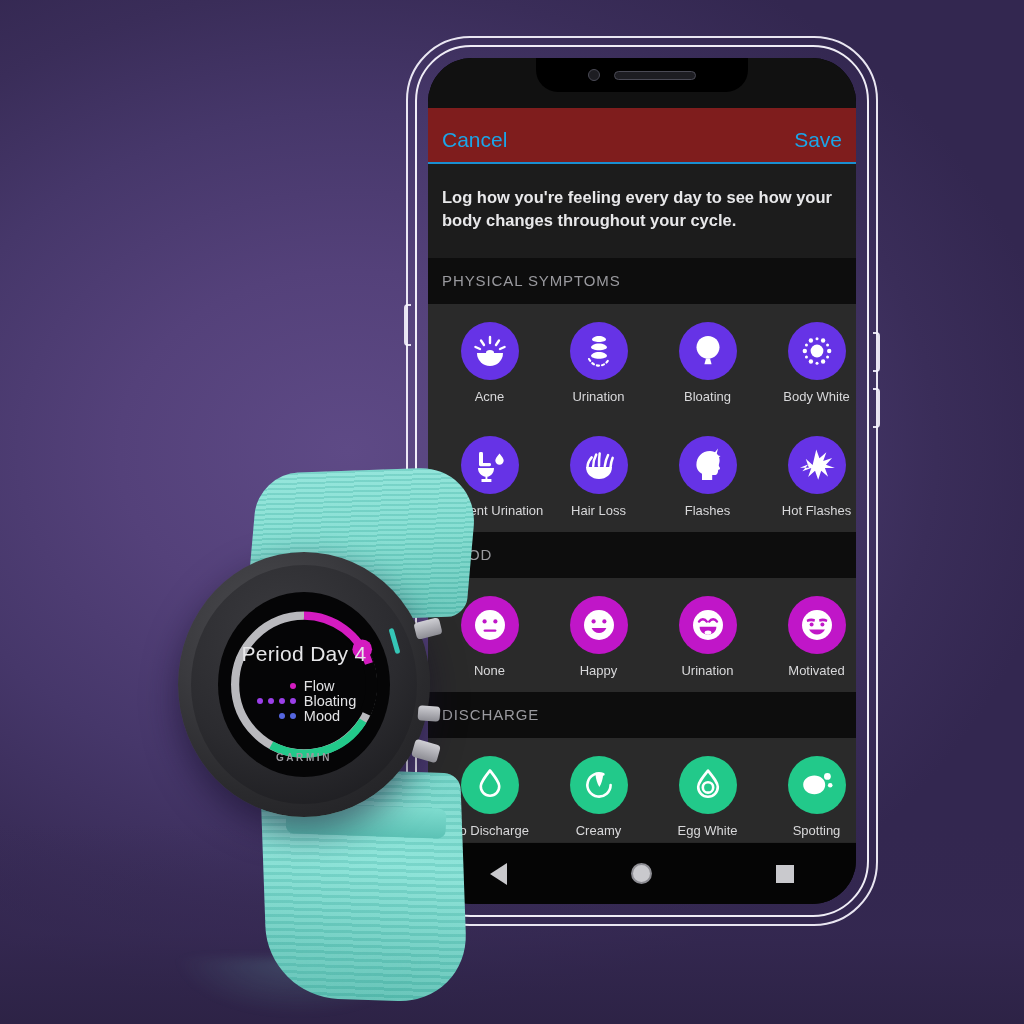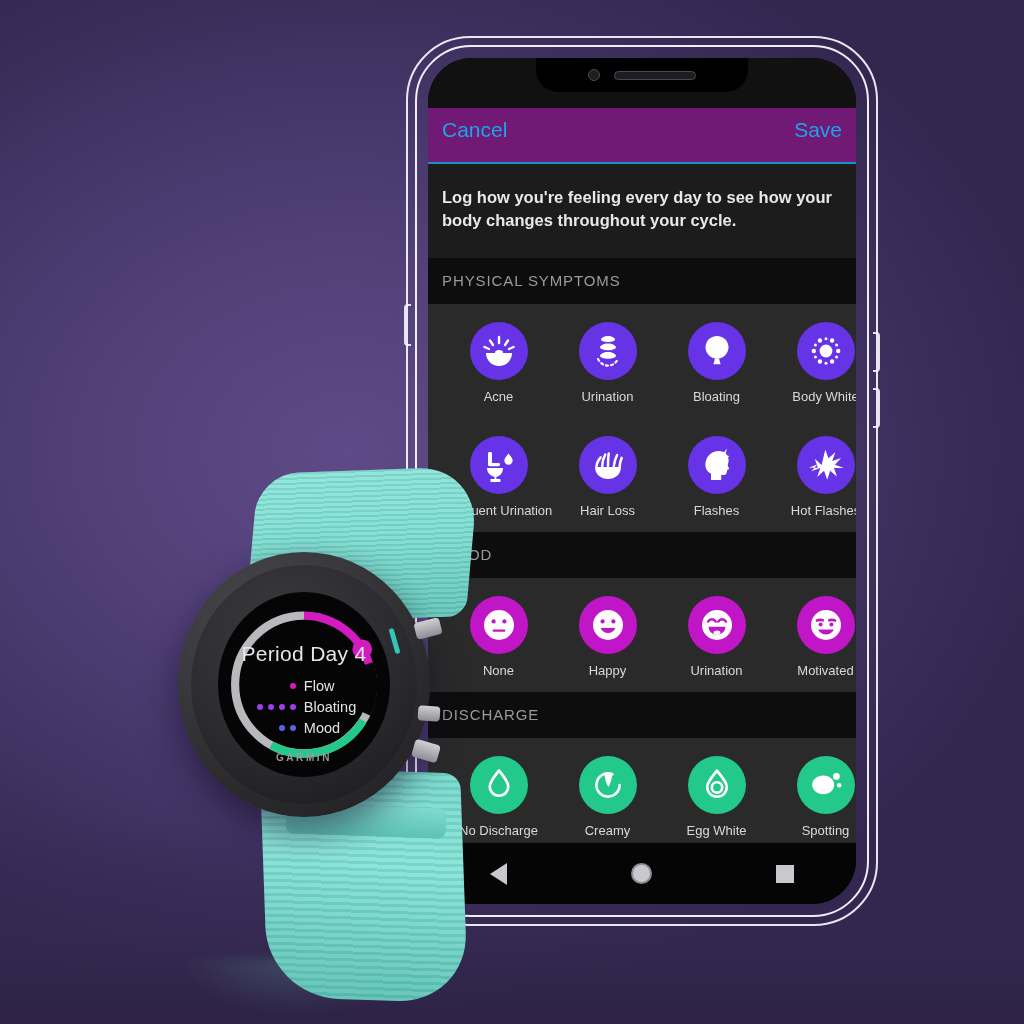--- a/index.html
+++ b/index.html
@@ -48,40 +48,40 @@
 
   
   .side-btn { position: absolute; background: transparent; border: 2px solid rgba(248,246,255,.9); }
   .side-btn.left-mute { left: -2px; top: 268px; width: 7px; height: 42px; border-radius: 4px 0 0 4px; border-right: none; }
   .side-btn.right-a { right: -2px; top: 296px; width: 7px; height: 40px; border-radius: 0 4px 4px 0; border-left: none; }
   .side-btn.right-b { right: -2px; top: 352px; width: 7px; height: 40px; border-radius: 0 4px 4px 0; border-left: none; }
 
   
   #app { position: absolute; inset: 0; background: #111; display: flex; flex-direction: column; }
   #nav-bar {
-    height: 56px; background: #701a75; flex: 0 0 auto;
-    display: flex; align-items: center; padding: 0 14px 10px 14px;
+    height: 56px; background: #7f1d1d; flex: 0 0 auto;
+    display: flex; align-items: flex-end; padding: 0 14px 10px 14px;
     margin-top: 50px; border-bottom: 2px solid #1a8fd0;
     position: relative;
   }
   #nav-cancel { color: #1ba5e8; font-size: 21px; }
   #nav-title { position: absolute; left: 0; right: 0; text-align: center; color: #fff; font-size: 21px; font-weight: bold; pointer-events: none; }
   #nav-save { color: #1ba5e8; font-size: 21px; margin-left: auto; }
 
   #app-body { flex: 1 1 auto; background: #1c1c1c; overflow: hidden; position: relative; }
 
   #intro { background: #1c1c1c; padding: 22px 14px 26px 14px; }
   #intro-text { color: #e8e8ea; font-size: 16.5px; line-height: 1.38; font-weight: bold; }
 
   .section-header {
     background: #0d0d0d; height: 46px; display: flex; align-items: center;
     padding: 1px 14px; color: #9a9a9f; font-size: 15px; letter-spacing: .9px;
   }
   .tile-row {
-    background: #2a2a2a; padding: 18px 0 14px 16px;
+    background: #2a2a2a; padding: 18px 0 14px 7px;
     display: flex; align-items: flex-start;
   }
   .tile {
     width: 109px; flex: 0 0 109px;
     display: flex; flex-direction: column; align-items: center; gap: 9px;
   }
   .tile .circle {
     width: 58px; height: 58px; border-radius: 50%;
     display: flex; align-items: center; justify-content: center;
   }
@@ -149,21 +149,21 @@
     border-radius: 50%; background: #050506; overflow: hidden;
   }
   #watch-ring { position: absolute; left: 4px; top: 4px; right: 4px; bottom: 4px; }
   #watch-ring svg { width: 100%; height: 100%; display: block; }
 
   #watch-content {
     position: absolute; left: 0; right: 0; top: 50px;
     display: flex; flex-direction: column; align-items: center; gap: 10px;
   }
   #watch-day { color: #e6e6e8; font-size: 21px; letter-spacing: .3px; }
-  #watch-legend { display: flex; flex-direction: column; gap: 6px; margin-top: 2px; }
+  #watch-legend { display: flex; flex-direction: column; margin-top: 2px; }
   .legend-row { display: flex; align-items: center; height: 15px; }
   .legend-dots { width: 52px; display: flex; justify-content: flex-end; align-items: center; gap: 5px; padding-right: 8px; }
   .legend-dots i { width: 6px; height: 6px; border-radius: 50%; display: block; }
   .legend-lbl { color: #e2e2e4; font-size: 14.5px; }
 
   #garmin-logo {
     position: absolute; left: 0; right: 0; bottom: 14px; text-align: center;
     color: #9b9ba0; font-size: 10px; letter-spacing: 2.6px; font-weight: bold;
   }
 

